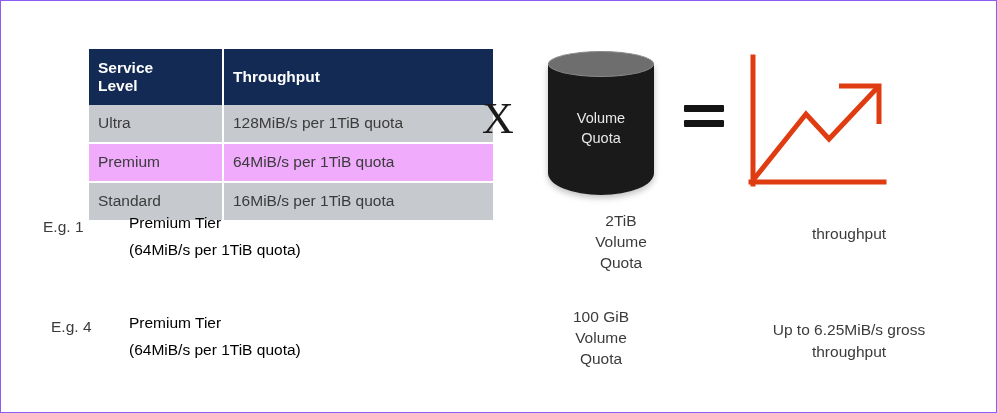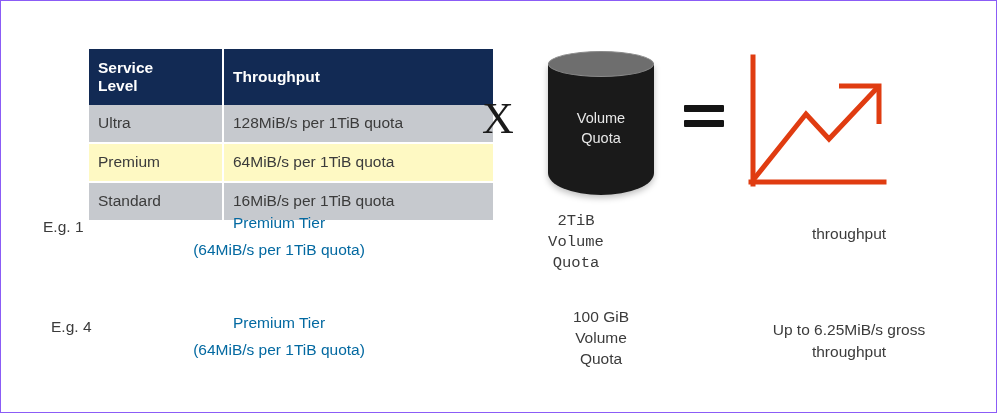--- a/index.html
+++ b/index.html
@@ -52,21 +52,21 @@
 
   .quota-table tbody tr td {
     color: #3b3b3b;
     height: 29px;
     border-bottom: 2px solid #ffffff;
     border-right: 2px solid #ffffff;
   }
   .quota-table tbody tr td:last-child { border-right: none; }
   .quota-table tbody tr:last-child td { border-bottom: none; }
   .row-dark  td { background: #c6c9ce; }
-  .row-light td { background: #fef9c3; }
+  .row-light td { background: #f0abfc; }
 
   
   .op-x {
     position: absolute;
     left: 481px;
     top: 92px;
     font-size: 44px;
     font-weight: 400;
     color: #1a1a1a;
     font-family: "Liberation Serif", serif;
@@ -141,22 +141,21 @@
   
   .eg-label {
     position: absolute;
     font-size: 15.5px;
     color: #3b3b3b;
     white-space: nowrap;
   }
   .eg-tier {
     position: absolute;
     font-size: 15.5px;
-    color: #0369a1;
-    text-align: center;
+    color: #000000;
     line-height: 1.75;
     white-space: nowrap;
   }
   .eg-quota {
     position: absolute;
     width: 150px;
     font-size: 15.5px;
     color: #3b3b3b;
     text-align: center;
     line-height: 1.35;
@@ -165,21 +164,21 @@
     position: absolute;
     width: 250px;
     font-size: 15.5px;
     color: #3b3b3b;
     text-align: center;
     line-height: 1.4;
   }
 
   .eg1-label  { left: 42px;  top: 217px; }
   .eg1-tier   { left: 128px; top: 208px; width: 300px; }
-  .eg1-quota  { left: 500px; top: 210px; font-family: Liberation Mono, monospace; }
+  .eg1-quota  { left: 545px; top: 210px; }
   .eg1-result { left: 723px; top: 222px; }
 
   .eg2-label  { left: 50px;  top: 317px; }
   .eg2-tier   { left: 128px; top: 308px; width: 300px; }
   .eg2-quota  { left: 525px; top: 306px; }
   .eg2-result { left: 723px; top: 318px; }
 </style>
 </head>
 <body>
 

